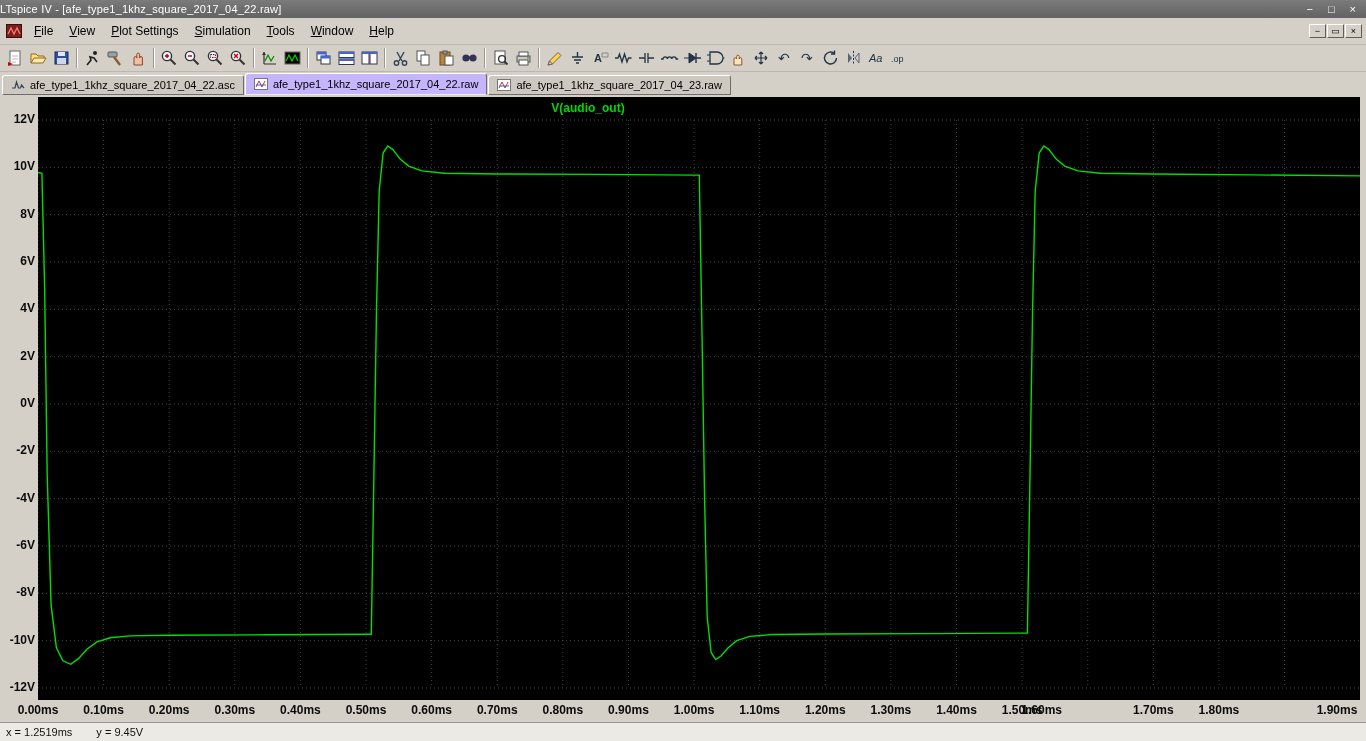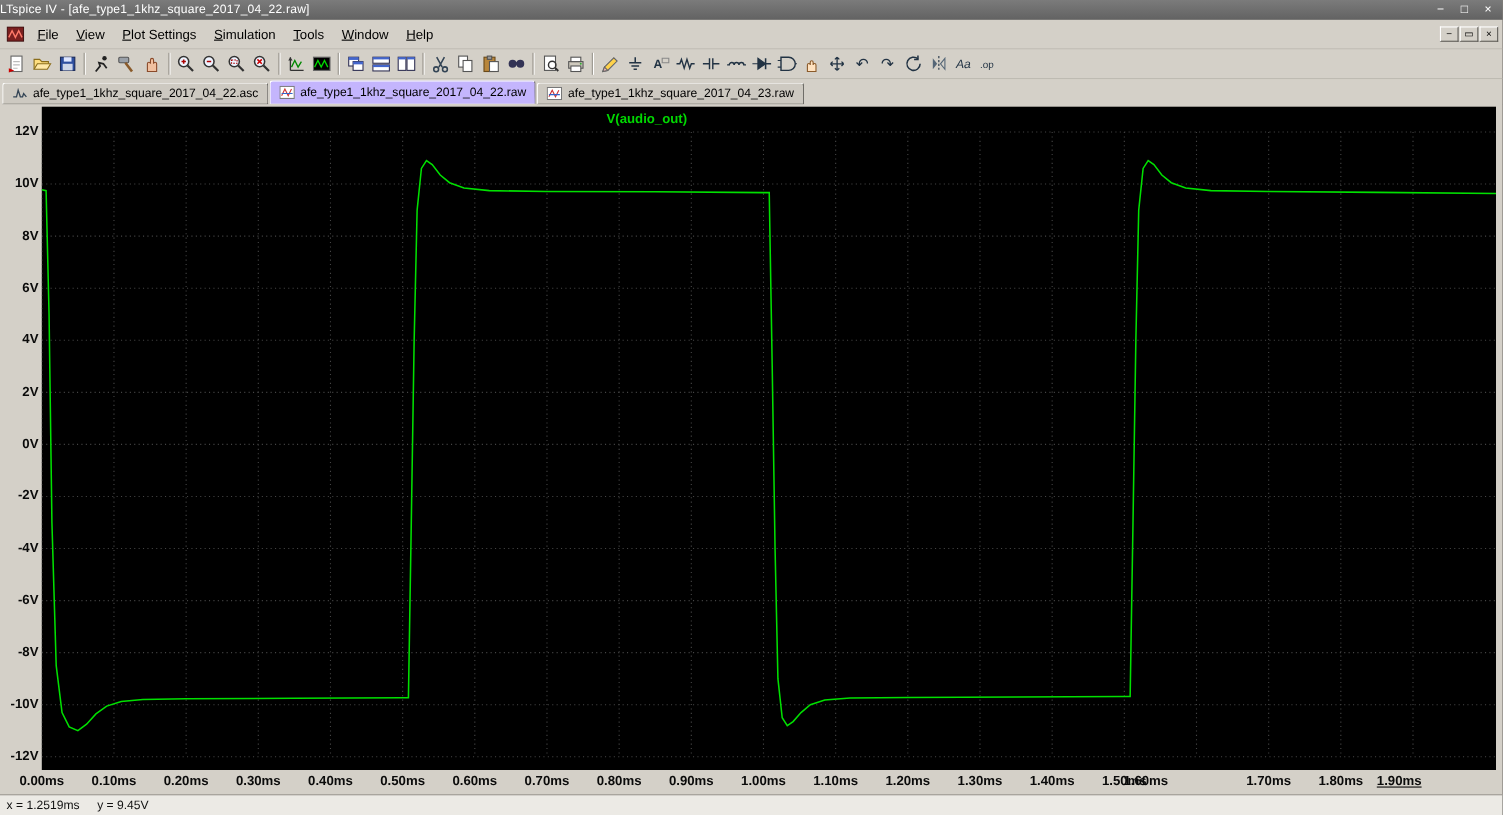--- a/index.html
+++ b/index.html
@@ -65,21 +65,21 @@
     font-size:12px; font-weight:bold; cursor:default;
   }
   .ylab { position:absolute; left:0; width:35px; text-align:right; font-size:12px; font-weight:bold; color:#0a0a0a; }
   .xlabels { position:absolute; left:0; top:605px; width:1366px; height:22px; }
   .xlab { position:absolute; top:3px; width:60px; text-align:center; font-size:12px; font-weight:bold; color:#0a0a0a; }
 
   
   .statusbar {
     position:absolute; left:0; top:722px; width:1366px; height:19px;
     background:#eceae5; border-top:1px solid #9a968e; font-size:11px; color:#111;
-    display:flex; align-items:center;
+    display:flex; align-items:center;gap:8px;
   }
   .status-x { margin-left:6px; margin-right:16px; }
 </style>
 </head>
 <body>
 
 <div class="window">
 
   <div class="titlebar">
     <span class="title-text">LTspice IV - [afe_type1_1khz_square_2017_04_22.raw]</span>
@@ -447,21 +447,21 @@
         <div class="xlab" style="left: 598.471px;">0.90ms</div>
         <div class="xlab" style="left: 664.079px;">1.00ms</div>
         <div class="xlab" style="left: 729.687px;">1.10ms</div>
         <div class="xlab" style="left: 795.295px;">1.20ms</div>
         <div class="xlab" style="left: 860.903px;">1.30ms</div>
         <div class="xlab" style="left: 926.511px;">1.40ms</div>
         <div class="xlab" style="left: 992.119px;">1.50ms</div>
         <div class="xlab" style="left: 1002px; text-align: right;">1.60ms</div>
         <div class="xlab" style="left: 1123.33px;">1.70ms</div>
         <div class="xlab" style="left: 1188.94px;">1.80ms</div>
-        <div class="xlab" style="left: 1242px; text-decoration: underline;">1.90ms</div>
+        <div class="xlab" style="left: 1307px;">1.90ms</div>
       </div>
   </div>
 
   <div class="statusbar">
     <span class="status-x">x = 1.2519ms</span>
     <span class="status-y">y = 9.45V</span>
   </div>
 
 </div>
 

